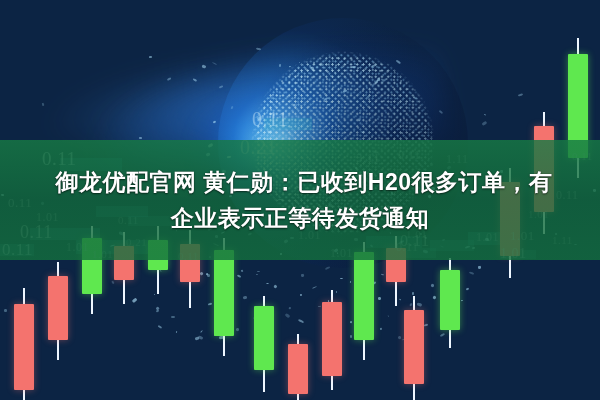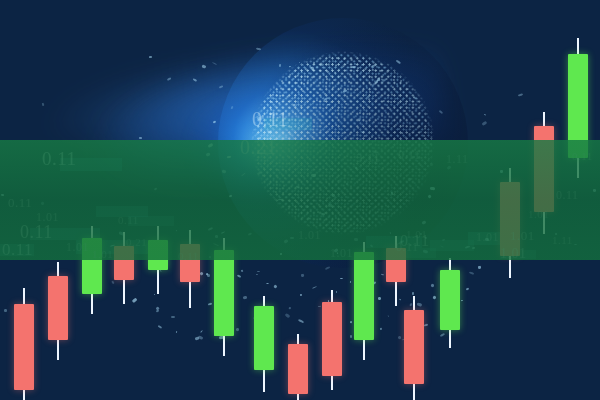--- a/index.html
+++ b/index.html
@@ -513,15 +513,17 @@
       <div class="num" style="left: 572px; top: 150px; font-size: 11px; opacity: 0.36;">0.11</div>
       <div class="num" style="left: 528px; top: 208px; font-size: 11px; opacity: 0.34;">1.01</div>
       <div class="num" style="left: 178px; top: 250px; font-size: 11px; opacity: 0.34;">0.11</div>
     </div>
 
   <div class="band">
     <div class="band-inner-glow"></div>
   </div>
 
   <div class="headline">
+    <div class="line line-1">御龙优配官网 黄仁勋：已收到H20很多订单，有</div>
+    <div class="line line-2">企业表示正等待发货通知</div>
   </div>
 
 </div>
 
 </body></html>

